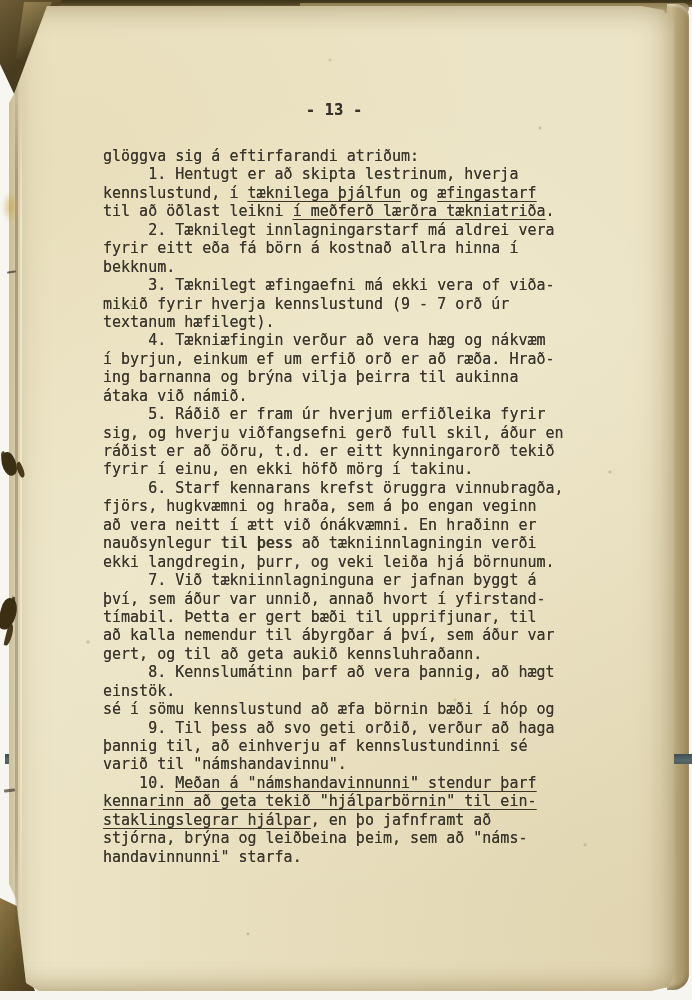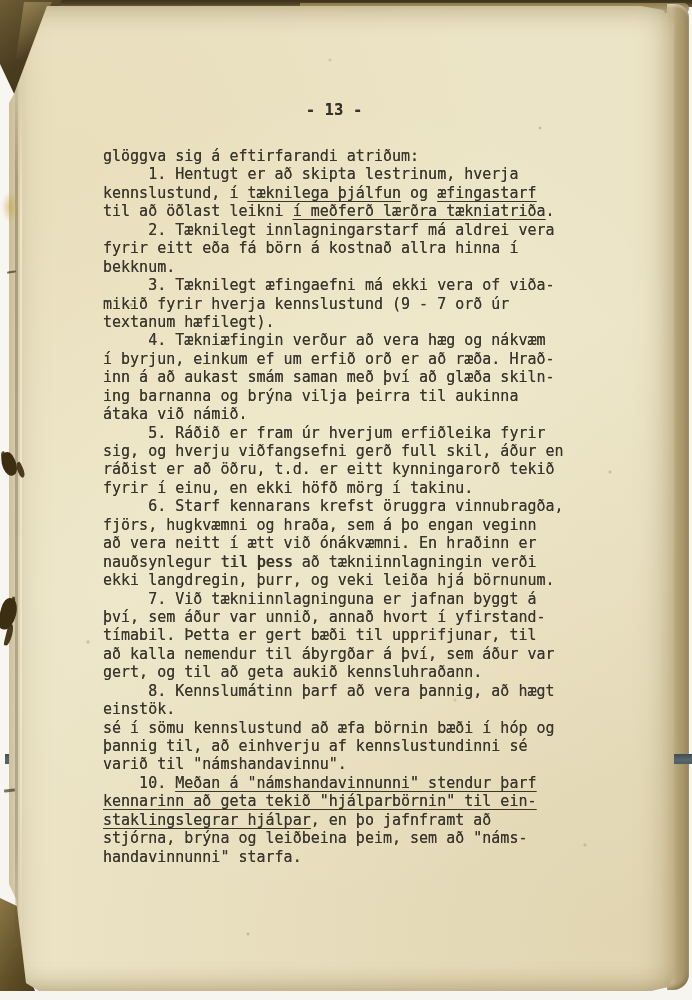--- a/index.html
+++ b/index.html
@@ -172,40 +172,40 @@
       <div class="tline"><span>kennslustund, í </span><span class="u">tæknilega þjálfun</span><span> og </span><span class="u">æfingastarf</span></div>
       <div class="tline"><span>til að öðlast leikni </span><span class="u">í meðferð lærðra tækniatriða</span><span>.</span></div>
       <div class="tline"><span>     2. Tæknilegt innlagningarstarf má aldrei vera</span></div>
       <div class="tline"><span>fyrir eitt eða fá börn á kostnað allra hinna í</span></div>
       <div class="tline"><span>bekknum.</span></div>
       <div class="tline"><span>     3. Tæknilegt æfingaefni má ekki vera of viða-</span></div>
       <div class="tline"><span>mikið fyrir hverja kennslustund (9 - 7 orð úr</span></div>
       <div class="tline"><span>textanum hæfilegt).</span></div>
       <div class="tline"><span>     4. Tækniæfingin verður að vera hæg og nákvæm</span></div>
       <div class="tline"><span>í byrjun, einkum ef um erfið orð er að ræða. Hrað-</span></div>
-      <div class="tline"><span>inn á að aukast smám saman með því að glæða skiln-</span></div>
       <div class="tline"><span>ing barnanna og brýna vilja þeirra til aukinna</span></div>
       <div class="tline"><span>átaka við námið.</span></div>
       <div class="tline"><span>     5. Ráðið er fram úr hverjum erfiðleika fyrir</span></div>
       <div class="tline"><span>sig, og hverju viðfangsefni gerð full skil, áður en</span></div>
       <div class="tline"><span>ráðist er að öðru, t.d. er eitt kynningarorð tekið</span></div>
       <div class="tline"><span>fyrir í einu, en ekki höfð mörg í takinu.</span></div>
       <div class="tline"><span>     6. Starf kennarans krefst öruggra vinnubragða,</span></div>
       <div class="tline"><span>fjörs, hugkvæmni og hraða, sem á þo engan veginn</span></div>
       <div class="tline"><span>að vera neitt í ætt við ónákvæmni. En hraðinn er</span></div>
       <div class="tline"><span>nauðsynlegur </span><span class="b">til þess</span><span> að tækniinnlagningin verði</span></div>
       <div class="tline"><span>ekki langdregin, þurr, og veki leiða hjá börnunum.</span></div>
       <div class="tline"><span>     7. Við tækniinnlagninguna er jafnan byggt á</span></div>
       <div class="tline"><span>því, sem áður var unnið, annað hvort í yfirstand-</span></div>
       <div class="tline"><span>tímabil. Þetta er gert bæði til upprifjunar, til</span></div>
       <div class="tline"><span>að kalla nemendur til ábyrgðar á því, sem áður var</span></div>
       <div class="tline"><span>gert, og til að geta aukið kennsluhraðann.</span></div>
       <div class="tline"><span>     8. Kennslumátinn þarf að vera þannig, að hægt</span></div>
       <div class="tline"><span>einstök.</span></div>
       <div class="tline"><span>sé í sömu kennslustund að æfa börnin bæði í hóp og</span></div>
+      <div class="tline"><span>     9. Til þess að svo geti orðið, verður að haga</span></div>
       <div class="tline"><span>þannig til, að einhverju af kennslustundinni sé</span></div>
       <div class="tline"><span>varið til "námshandavinnu".</span></div>
       <div class="tline"><span>    10. </span><span class="u">Meðan á "námshandavinnunni" stendur þarf</span></div>
       <div class="tline"><span class="u">kennarinn að geta tekið "hjálparbörnin" til ein-</span></div>
       <div class="tline"><span class="u">staklingslegrar hjálpar</span><span>, en þo jafnframt að</span></div>
       <div class="tline"><span>stjórna, brýna og leiðbeina þeim, sem að "náms-</span></div>
       <div class="tline"><span>handavinnunni" starfa.</span></div>
     </div>
 </div>
 

